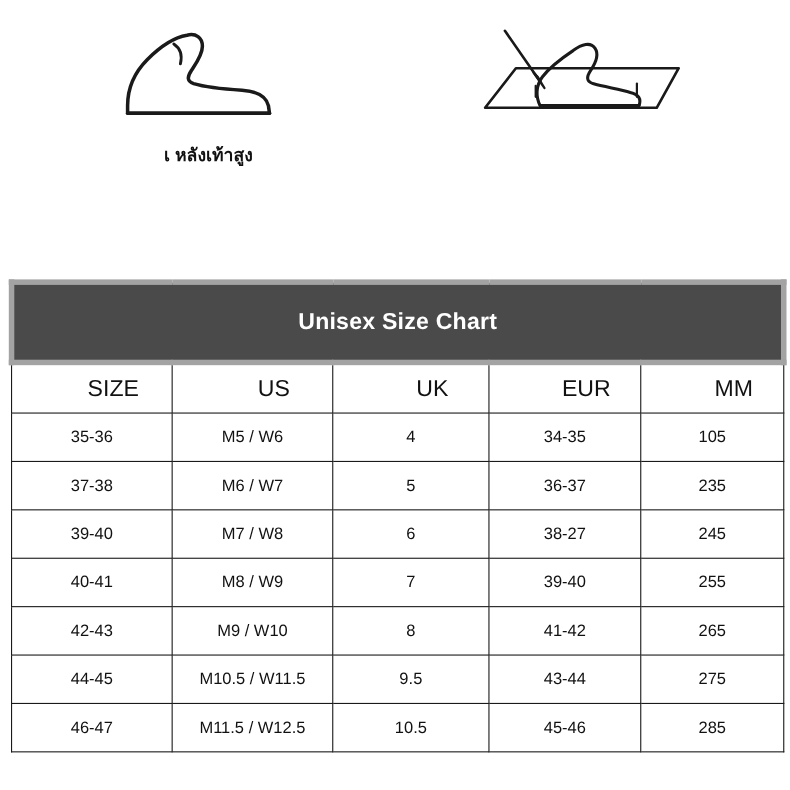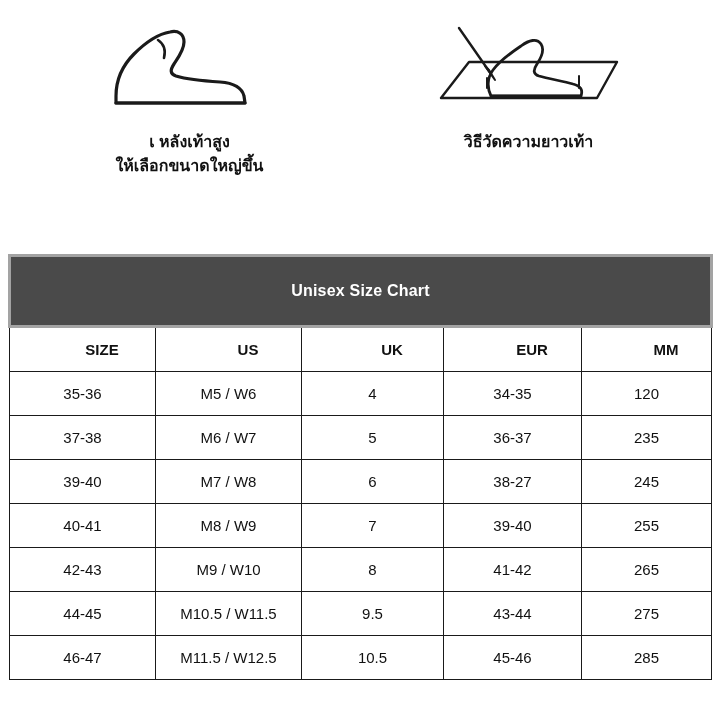--- a/index.html
+++ b/index.html
@@ -59,40 +59,40 @@
     width: 702px;
   }
   table.size-chart {
     border-collapse: collapse;
     width: 702px;
     table-layout: fixed;
   }
   table.size-chart th.title-cell {
     background: #4a4a4a;
     color: #ffffff;
-    font-size: 16px;
+    font-size: 21px;
     font-weight: bold;
     height: 66px;
     text-align: center;
     letter-spacing: 0.2px;
-    border: 3px solid #a3a3a3;
+    border: 5px solid #a3a3a3;
   }
   table.size-chart td,
   table.size-chart th.col-head {
     border: 1px solid #1a1a1a;
     text-align: center;
     font-size: 15px;
     color: #111;
     height: 41px;
     font-weight: normal;
     background: #ffffff;
   }
   table.size-chart th.col-head {
-    font-size: 15px;
-    font-weight: bold;
+    font-size: 21px;
+    font-weight: normal;
     padding-left: 40px;
   }
   col.c-size { width: 146px; }
   col.c-us   { width: 146px; }
   col.c-uk   { width: 142px; }
   col.c-eur  { width: 138px; }
   col.c-mm   { width: 130px; }
   td.cell-us { font-size: 14px; }
 </style>
 </head>
@@ -105,39 +105,35 @@
     <div class="illus-block">
       <div class="illus-art">
         <svg width="180" height="100" viewBox="0 0 180 100" fill="none" xmlns="http://www.w3.org/2000/svg">
           <path d="M16 85 L16 78 C16 62 22 48 34 36 C46 24 58 16 70 14 C78 12 84 16 84 24 C84 32 78 40 74 46 C70 52 70 56 76 58 C86 61 104 63 120 64 C134 65 142 70 144 78 L145 85 Z" stroke="#1a1a1a" stroke-width="3.2" stroke-linejoin="round" stroke-linecap="round" fill="none"></path>
           <path d="M16 85 L145 85" stroke="#1a1a1a" stroke-width="3.2" stroke-linecap="round"></path>
           <path d="M58 22 C64 26 66 32 64 40" stroke="#1a1a1a" stroke-width="2.6" stroke-linecap="round" fill="none"></path>
         </svg>
       </div>
       <div class="caption">
         <div>เ หลังเท้าสูง</div>
-        <div>ให้เลือกขนาดใหญ่ขึ้น</div>
       </div>
     </div>
 
     <div class="illus-block">
       <div class="illus-art">
         <svg width="200" height="100" viewBox="0 0 200 100" fill="none" xmlns="http://www.w3.org/2000/svg">
           <path d="M12 80 L40 44 L188 44 L168 80 Z" stroke="#1a1a1a" stroke-width="2.4" stroke-linejoin="round" fill="none"></path>
           <path d="M62 78 C58 70 58 60 64 52 C70 44 80 36 92 28 C100 22 108 20 112 26 C116 32 112 40 108 46 C104 52 104 56 110 58 C120 61 134 63 144 66 C152 68 154 72 152 78 Z" stroke="#1a1a1a" stroke-width="2.8" stroke-linejoin="round" stroke-linecap="round" fill="none"></path>
           <path d="M62 78 L152 78" stroke="#1a1a1a" stroke-width="2.4" stroke-linecap="round"></path>
           <path d="M30 10 L62 56" stroke="#1a1a1a" stroke-width="2.4" stroke-linecap="round"></path>
           <path d="M56 48 L66 62 L60 52 Z" fill="#1a1a1a" stroke="#1a1a1a" stroke-width="2" stroke-linejoin="round"></path>
           <path d="M58 70 L58 60" stroke="#1a1a1a" stroke-width="2" stroke-linecap="round"></path>
           <path d="M150 70 L150 58" stroke="#1a1a1a" stroke-width="2" stroke-linecap="round"></path>
         </svg>
       </div>
-      <div class="caption">
-        <div>วิธีวัดความยาวเท้า</div>
-      </div>
     </div>
 
   </div>
 
   <div class="chart-wrap">
     <table class="size-chart">
       <colgroup>
         <col class="c-size">
           <col class="c-us">
           <col class="c-uk">
@@ -155,21 +151,21 @@
           <th class="col-head">EUR</th>
           <th class="col-head">MM</th>
         </tr>
       </thead>
       <tbody>
         <tr>
           <td>35-36</td>
           <td class="cell-us">M5 / W6</td>
           <td>4</td>
           <td>34-35</td>
-          <td>120</td>
+          <td>105</td>
         </tr>
         <tr>
           <td>37-38</td>
           <td class="cell-us">M6 / W7</td>
           <td>5</td>
           <td>36-37</td>
           <td>235</td>
         </tr>
         <tr>
           <td>39-40</td>

